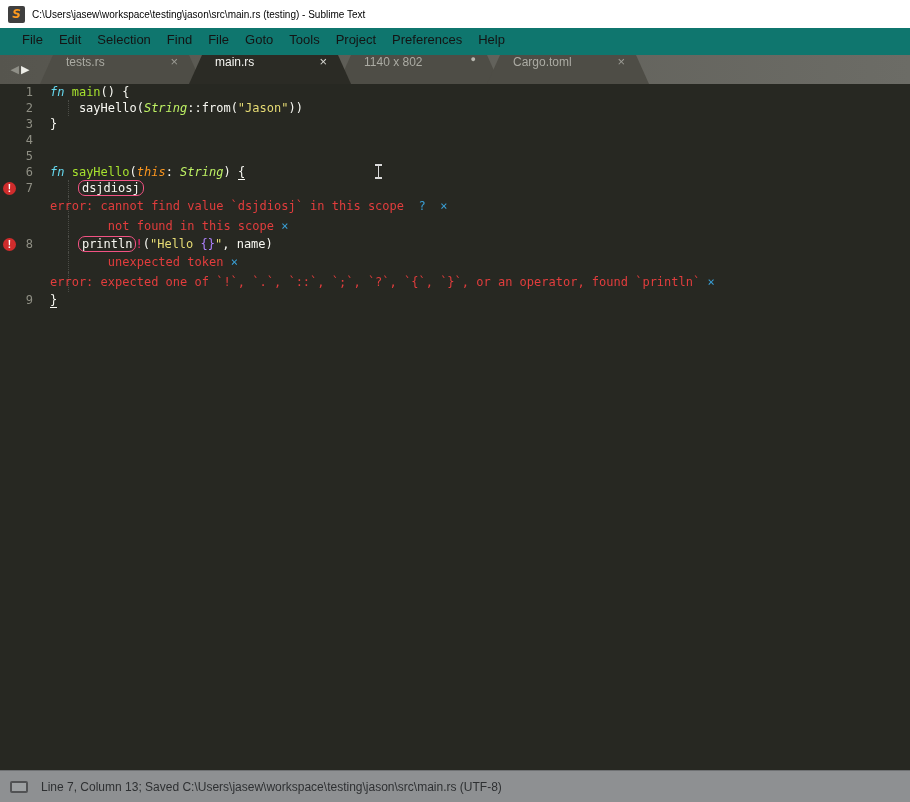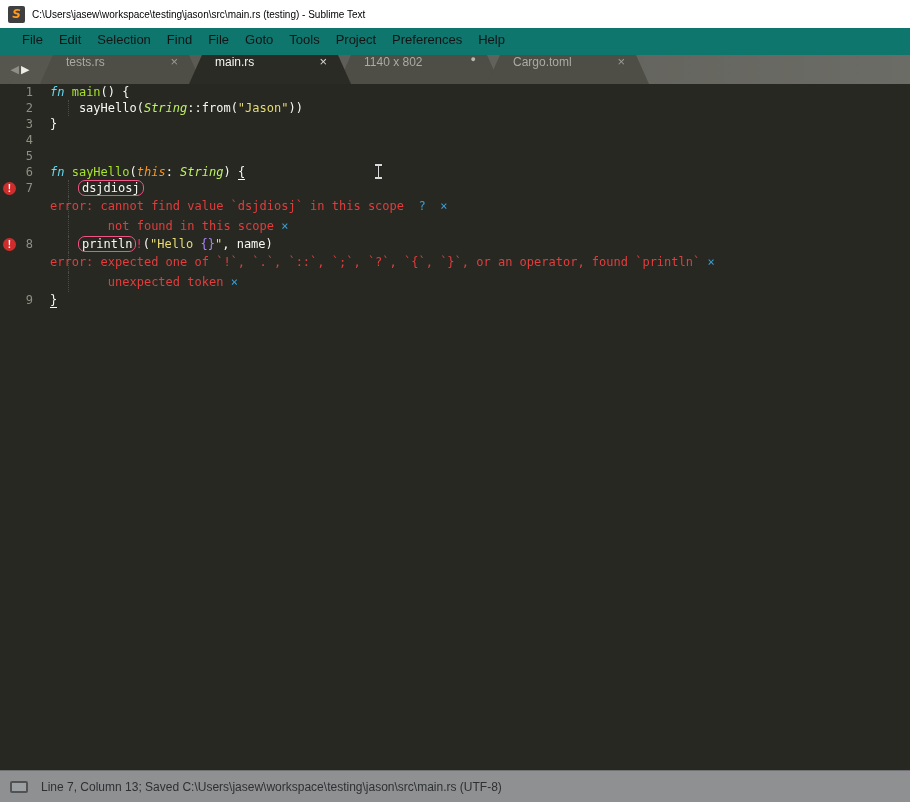--- a/index.html
+++ b/index.html
@@ -205,25 +205,25 @@
       </div>
       <div class="row code guide">
         <div class="gutter">
           <span class="err-icon">!</span>
           <span class="num">8</span>
         </div>
         <span class="line"><span class="tok-p">    </span><span class="tok-box">println</span><span class="tok-pink">!</span><span class="tok-p">(</span><span class="tok-str">"Hello </span><span class="tok-purple">{}</span><span class="tok-str">"</span><span class="tok-p">, name)</span></span>
       </div>
       <div class="row ann guide">
         <div class="gutter"></div>
+        <span class="line"><span class="tok-red">        unexpected token </span><span class="tok-blue">×</span></span>
+      </div>
+      <div class="row ann guide">
+        <div class="gutter"></div>
         <span class="line"><span class="tok-red">error: expected one of `!`, `.`, `::`, `;`, `?`, `{`, `}`, or an operator, found `println` </span><span class="tok-blue">×</span></span>
-      </div>
-      <div class="row ann guide">
-        <div class="gutter"></div>
-        <span class="line"><span class="tok-red">        unexpected token </span><span class="tok-blue">×</span></span>
       </div>
       <div class="row code">
         <div class="gutter">
           <span class="num">9</span>
         </div>
         <span class="line"><span class="tok-p tok-u">}</span></span>
       </div>
     </div>
   <div class="ibeam"></div>
 </div>

